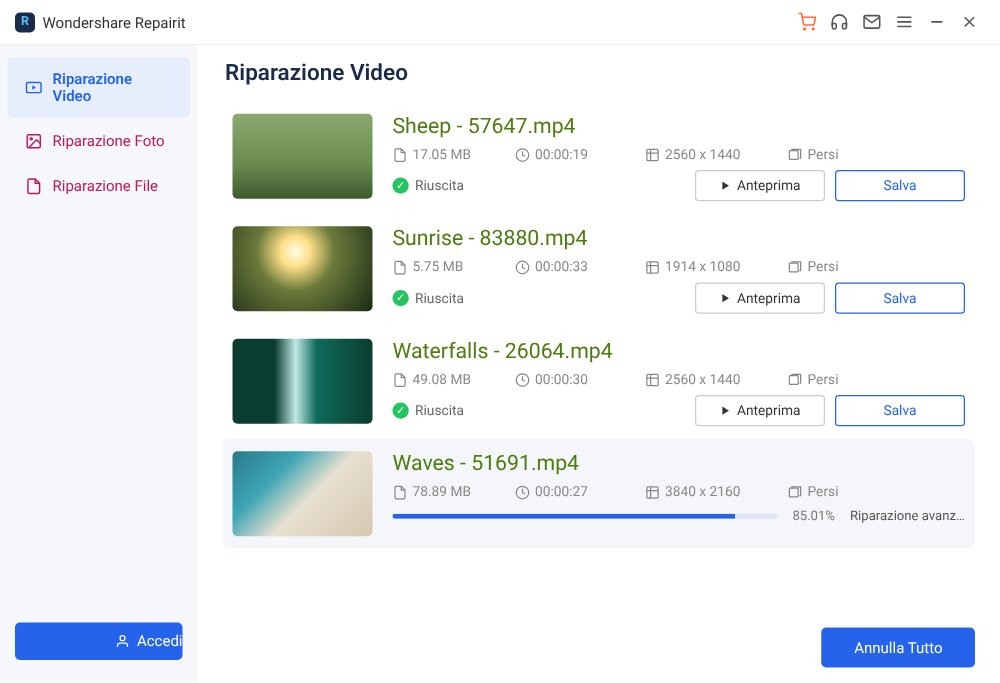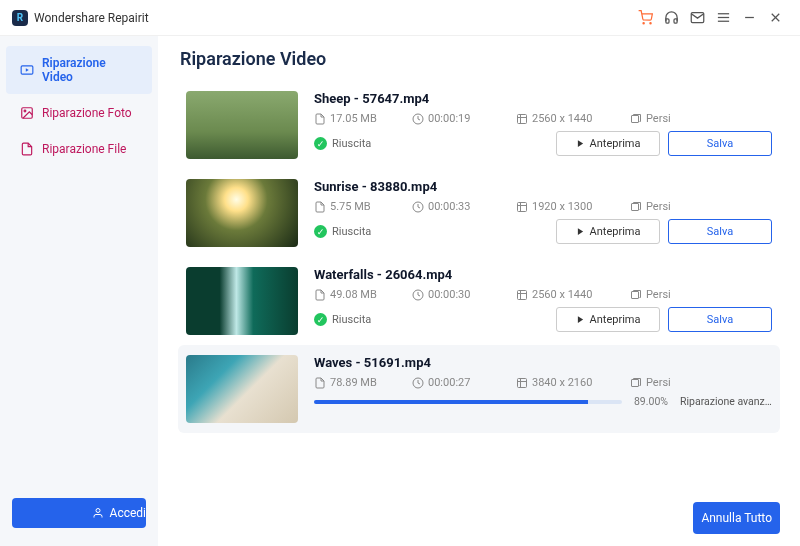--- a/index.html
+++ b/index.html
@@ -25,21 +25,21 @@
 .page-title{font-size:18px;font-weight:600;color:#1a2b4a;margin:4px 0 12px 2px}
 .list{flex:1;overflow:hidden}
 .row{display:flex;gap:16px;padding:10px 8px;border-radius:6px}
 .row.progress{background:#f4f6f9}
 .thumb{width:112px;height:68px;border-radius:4px;flex-shrink:0;background:#ccc}
 .thumb.sheep{background:linear-gradient(#8aa96f 0%,#6b8a4f 60%,#3d5a30 100%)}
 .thumb.sunrise{background:radial-gradient(circle at 45% 30%,#fffde6 0%,#ffe08a 15%,#6b7a3a 40%,#1a2a15 100%)}
 .thumb.waterfalls{background:linear-gradient(90deg,#0a3d2f 0%,#0a3d2f 30%,#bfe8e6 45%,#0f6b5a 60%,#0a3d2f 100%)}
 .thumb.waves{background:linear-gradient(135deg,#2a7a8a 0%,#3da5b5 30%,#e8e0d0 55%,#d4c8b0 100%)}
 .info{flex:1;min-width:0;display:flex;flex-direction:column;gap:6px}
-.fname{font-size:13px;font-weight:700;color:#0f172a}
+.fname{font-size:17px;font-weight:400;color:#4d7c0f}
 .meta{display:flex;align-items:flex-end;gap:4px;color:#888;font-size:11px}
 .meta .cell{display:flex;align-items:center;gap:4px}
 .meta .cell svg{width:12px;height:12px;flex-shrink:0}
 .c-size{width:94px}
 .c-dur{width:100px}
 .c-res{width:110px}
 .c-persi{width:62px}
 
 .actline{display:flex;align-items:center;gap:4px} 
 .status{display:flex;align-items:center;gap:5px;color:#666;font-size:11px}
@@ -47,21 +47,21 @@
 .actions{margin-left:auto;display:flex;gap:8px}
 .btn{border:1px solid #2563eb;background:#fff;color:#2563eb;border-radius:3px;font-size:11px;padding:5px 0;width:104px;cursor:pointer;display:flex;align-items:center;justify-content:center;gap:5px}
 .btn.preview{color:#333;border-color:#ccc}
 .btn svg{width:9px;height:9px}
 .progress-wrap{flex:1;display:flex;align-items:center;gap:12px}
 .pbar{flex:1;height:4px;background:#dbe5f5;border-radius:3px;overflow:hidden}
 .pbar .fill{height:100%;background:#2563eb;width:89%}
 .pct{color:#777;font-size:10.5px;white-space:nowrap}
 .plabel{color:#555;font-size:10.5px;white-space:nowrap;max-width:92px;overflow:hidden;text-overflow:ellipsis}
 .footer{display:flex;justify-content:flex-end;padding-top:6px}
-.cancel-all{background:#2563eb;color:#fff;border:none;border-radius:4px;font-size:12px;padding:9px 8px;cursor:pointer}
+.cancel-all{background:#2563eb;color:#fff;border:none;border-radius:4px;font-size:12px;padding:9px 26px;cursor:pointer}
 </style>
 </head>
 <body>
 
 <div class="app">
 
   <div class="titlebar">
     <div class="brand">
       <div class="logo">R</div>
       <span>Wondershare Repairit</span>
@@ -226,21 +226,21 @@
                     <circle cx="12" cy="12" r="10"></circle>
                     <polyline points="12 6 12 12 16 14"></polyline>
                   </svg>
                   <span>00:00:33</span>
                 </div>
               <div class="cell c-res">
                   <svg viewBox="0 0 24 24" fill="none" stroke="currentColor" stroke-width="2">
                     <rect x="3" y="3" width="18" height="18" rx="2"></rect>
                     <path d="M3 9h18M9 3v18"></path>
                   </svg>
-                  <span>1920 x 1300</span>
+                  <span>1914 x 1080</span>
                 </div>
               <div class="cell c-persi">
                   <svg viewBox="0 0 24 24" fill="none" stroke="currentColor" stroke-width="2">
                     <rect x="3" y="5" width="14" height="14" rx="1"></rect>
                     <path d="M7 5V3h14v14h-2"></path>
                   </svg>
                   <span>Persi</span>
                 </div>
             </div>
             <div class="actline">
@@ -349,21 +349,21 @@
                     <path d="M7 5V3h14v14h-2"></path>
                   </svg>
                   <span>Persi</span>
                 </div>
             </div>
             <div class="actline">
               <div class="progress-wrap">
                 <div class="pbar">
                     <div class="fill"></div>
                   </div>
-                <span class="pct">89.00%</span>
+                <span class="pct">85.01%</span>
                 <span class="plabel">Riparazione avanzat...</span>
               </div>
             </div>
           </div>
         </div>
 
       </div>
 
       <div class="footer">
         <button class="cancel-all">Annulla Tutto</button>

